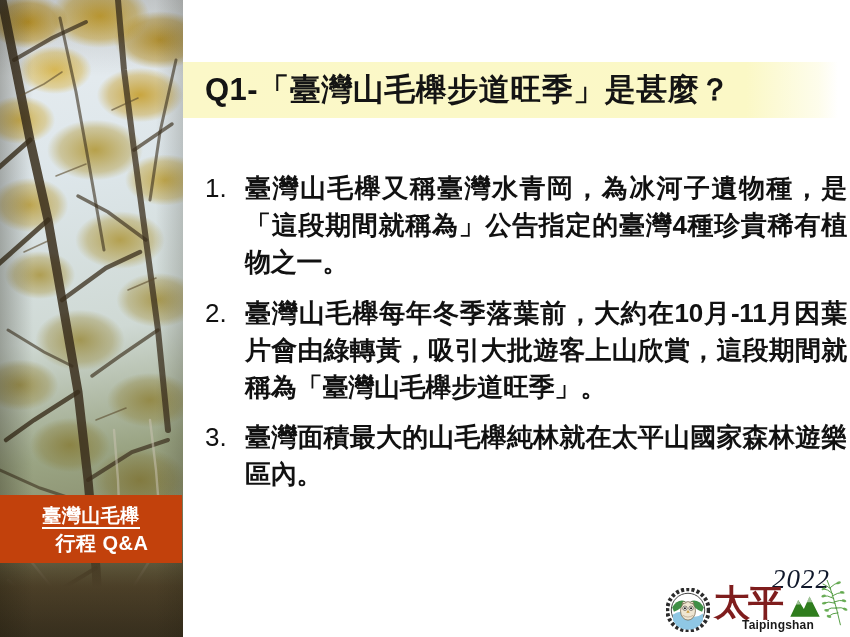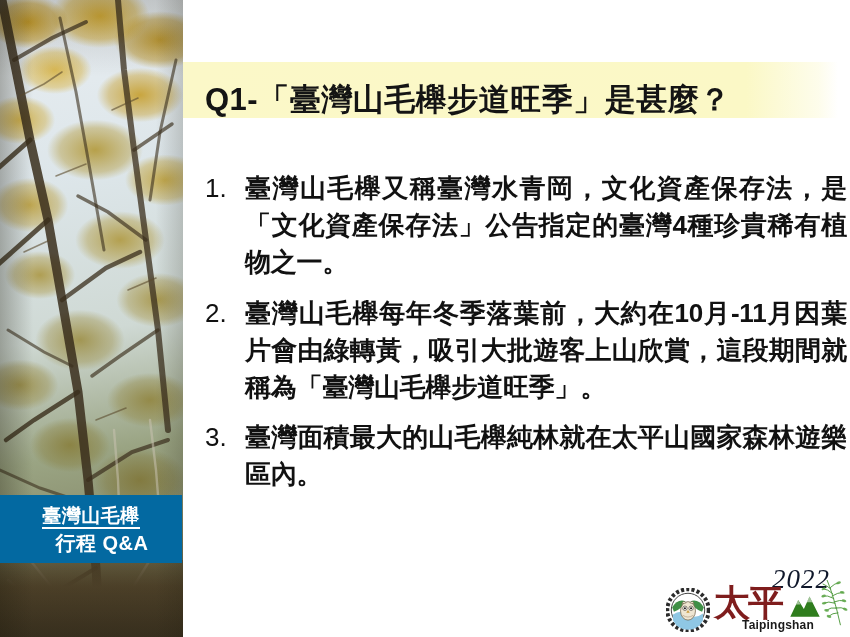--- a/index.html
+++ b/index.html
@@ -76,21 +76,21 @@
       linear-gradient(180deg, rgba(20,18,8,.18) 0%, rgba(20,18,8,0) 12%, rgba(20,18,8,0) 80%, rgba(20,18,8,.35) 100%);
   }
 
   
   #caption-box {
     position: absolute;
     left: 0;
     top: 495px;
     width: 182px;
     height: 68px;
-    background: #0369a1;
+    background: #c2410c;
     color: #ffffff;
     display: flex;
     flex-direction: column;
     align-items: center;
     justify-content: center;
     box-sizing: border-box;
     padding-top: 2px;
   }
   #caption-box .line1 {
     font-size: 19px;
@@ -116,21 +116,21 @@
     position: absolute;
     left: 183px;
     top: 62px;
     width: 655px;
     height: 56px;
     background: linear-gradient(90deg, #fbf8c8 0%, #fbf8c6 86%, rgba(251,248,198,.35) 97%, rgba(251,248,198,0) 100%);
   }
   #title-text {
     position: absolute;
     left: 205px;
-    top: 78px;
+    top: 68px;
     width: 640px;
     font-size: 31px;
     font-weight: 700;
     color: #141414;
     letter-spacing: .5px;
     line-height: 1.4;
     white-space: nowrap;
   }
 
   
@@ -281,21 +281,21 @@
     <div class="line2">行程 Q&amp;A</div>
   </div>
 
   <div id="title-band"></div>
   <div id="title-text">Q1-「臺灣山毛櫸步道旺季」是甚麼？</div>
 
   <div id="body-list">
 
     <div class="item">
       <div class="item-num">1.</div>
-      <div class="item-text">臺灣山毛櫸又稱臺灣水青岡，文化資產保存法，是「文化資產保存法」公告指定的臺灣4種珍貴稀有植物之一。</div>
+      <div class="item-text">臺灣山毛櫸又稱臺灣水青岡，為冰河子遺物種，是「這段期間就稱為」公告指定的臺灣4種珍貴稀有植物之一。</div>
     </div>
 
     <div class="item">
       <div class="item-num">2.</div>
       <div class="item-text">臺灣山毛櫸每年冬季落葉前，大約在10月-11月因葉片會由綠轉黃，吸引大批遊客上山欣賞，這段期間就稱為「臺灣山毛櫸步道旺季」。</div>
     </div>
 
     <div class="item">
       <div class="item-num">3.</div>
       <div class="item-text">臺灣面積最大的山毛櫸純林就在太平山國家森林遊樂區內。</div>

